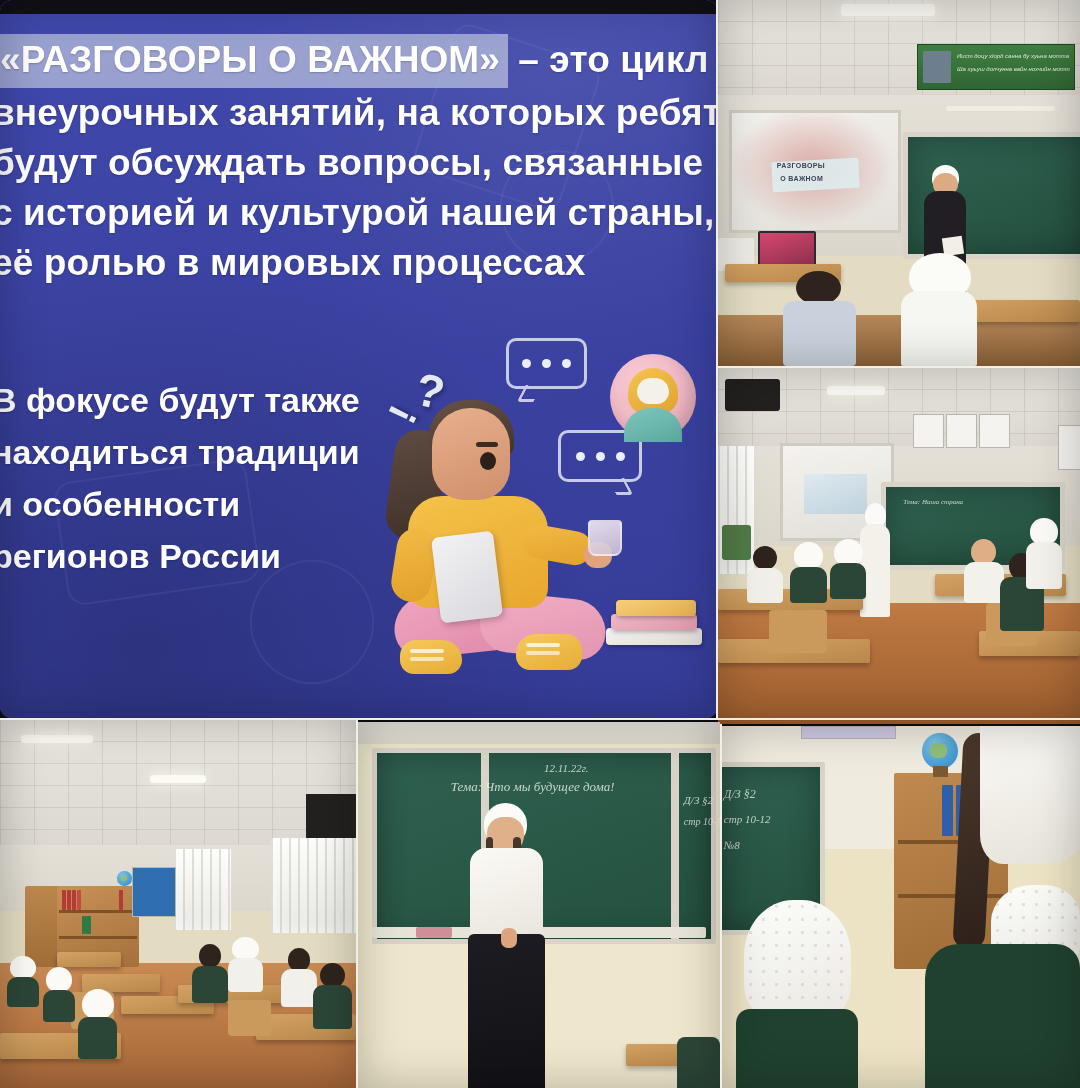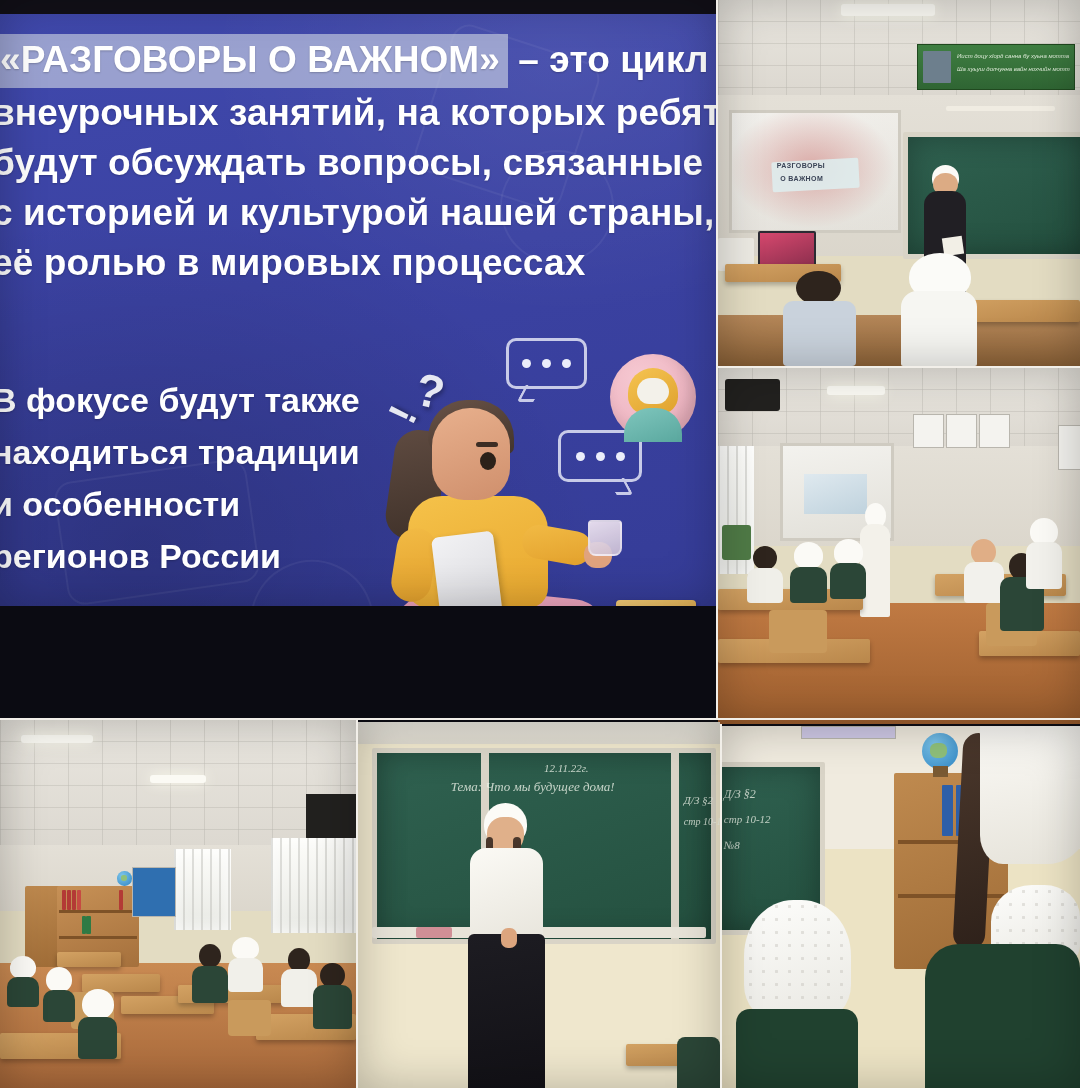--- a/index.html
+++ b/index.html
@@ -1,22 +1,22 @@
 <!DOCTYPE html>
 <html><head>
 <meta charset="utf-8">
 <title>Разговоры о важном — коллаж</title>
 <style>
   html,body{margin:0;padding:0;background:#000;}
   body{font-family:"Liberation Sans",sans-serif;}
   .canvas{position:relative;width:1080px;height:1088px;overflow:hidden;background:#0b0b12;}
 
   
-  .slide{position:absolute;left:0;top:0;width:718px;height:606px;overflow:hidden;
-         background:#3b42a2;}
+  .slide{position:absolute;left:0;top:0;width:718px;height:718px;overflow:hidden;
+         background:#3b42a2;border-radius:12px;}
   .slide .topbar{position:absolute;left:0;top:0;width:100%;height:14px;background:#121018;}
   .slide .bgwash{position:absolute;inset:0;
       background:
         radial-gradient(ellipse 70% 60% at 78% 10%, rgba(255,255,255,.07), transparent 70%),
         radial-gradient(ellipse 90% 80% at 20% 90%, rgba(0,0,0,.18), transparent 70%),
         linear-gradient(170deg,#4049ad 0%,#3b42a2 45%,#353c97 100%);}
   
   .doodle{position:absolute;border:2px solid rgba(255,255,255,.055);border-radius:18px;}
   .d1{width:150px;height:150px;left:430px;top:40px;transform:rotate(18deg);}
   .d2{width:110px;height:110px;left:500px;top:150px;transform:rotate(-12deg);border-radius:50%;}
@@ -288,20 +288,23 @@
     <div class="projector" style="left:2%;top:3%;width:15%;height:9%;"></div>
     <div class="window" style="left:0;top:22%;width:10%;height:36%;">
         <span class="blinds"></span>
       </div>
     <div style="position:absolute;left:1%;top:44%;width:8%;height:10%;background:#4f7a46;border-radius:3px;"></div>
 
     <div class="screen" style="left:17%;top:21%;width:30%;height:26%;">
       <span style="position:absolute;left:20%;top:30%;width:58%;height:44%;background:linear-gradient(160deg,#dfe9ef,#bfd2dd);"></span>
     </div>
 
+    <div class="board" style="left:45%;top:32%;width:48%;height:22%;">
+      <span class="chalk" style="left:10%;top:14%;font-size:7px;">Тема: Наша страна</span>
+    </div>
 
     <div class="poster" style="left:54%;top:13%;width:8%;height:9%;"></div>
     <div class="poster" style="left:63%;top:13%;width:8%;height:9%;"></div>
     <div class="poster" style="left:72%;top:13%;width:8%;height:9%;"></div>
     <div class="poster" style="left:94%;top:16%;width:6%;height:12%;"></div>
 
     <div class="pupil" style="left:39%;top:38%;width:9%;height:32%;">
       <span class="scarf" style="left:18%;top:0;width:64%;height:22%;"></span>
       <span class="p-body" style="left:4%;top:18%;width:92%;height:82%;background:#f3f1ea;border-radius:12px 12px 2px 2px;"></span>
     </div>

